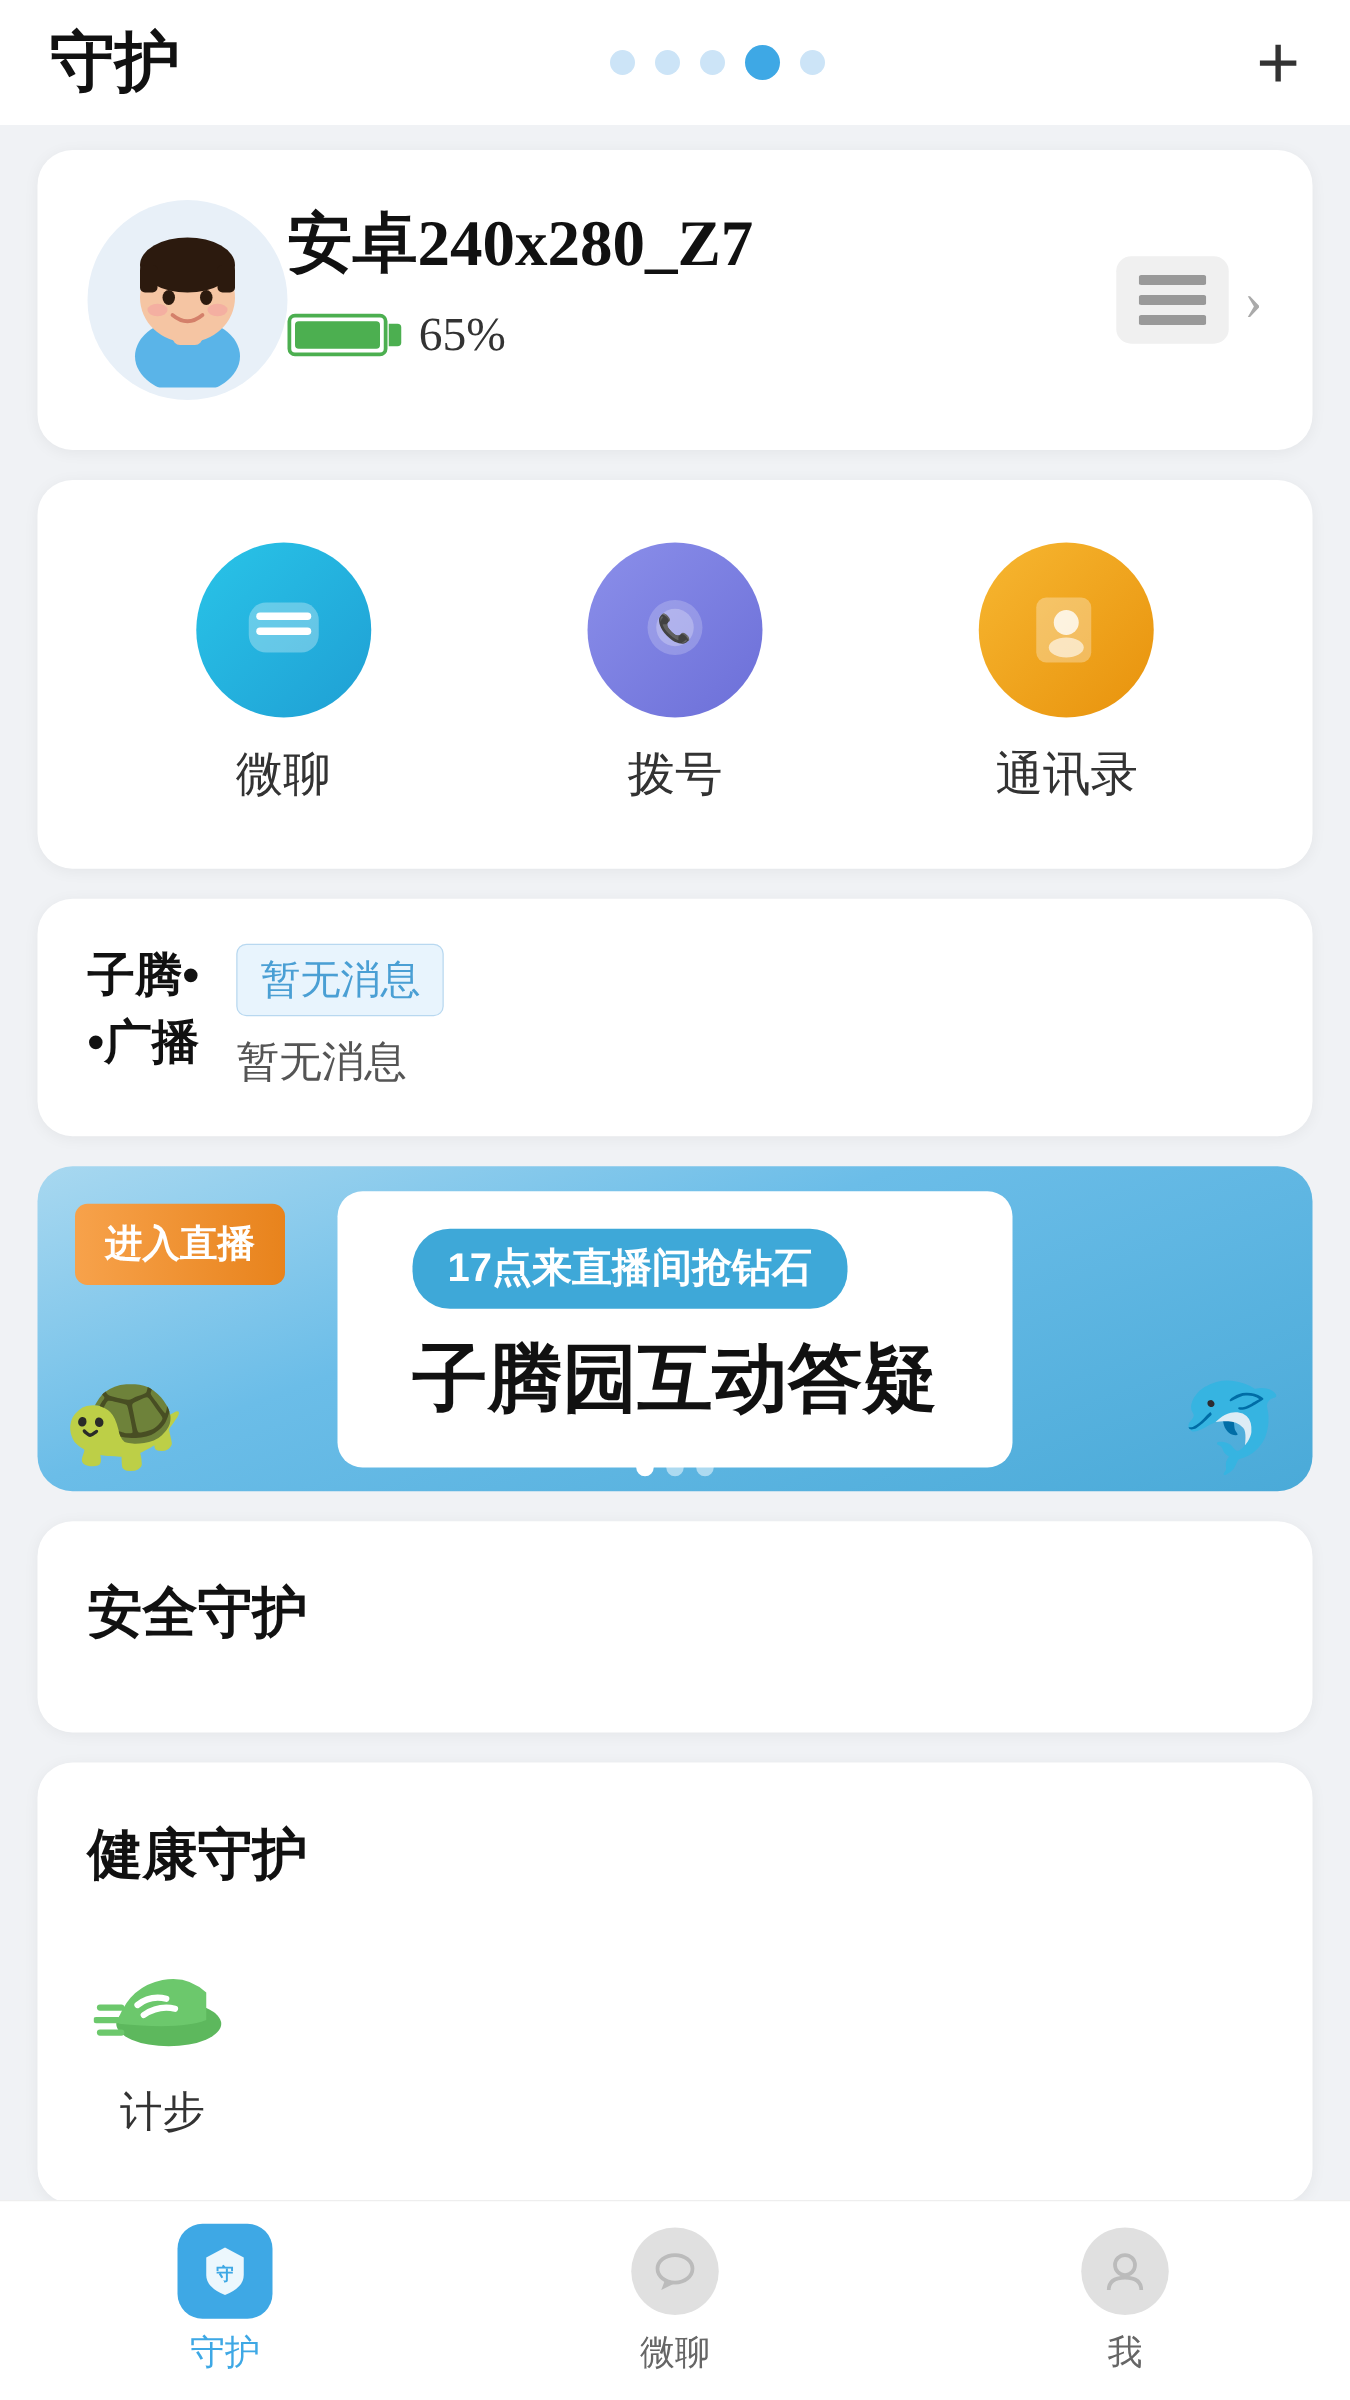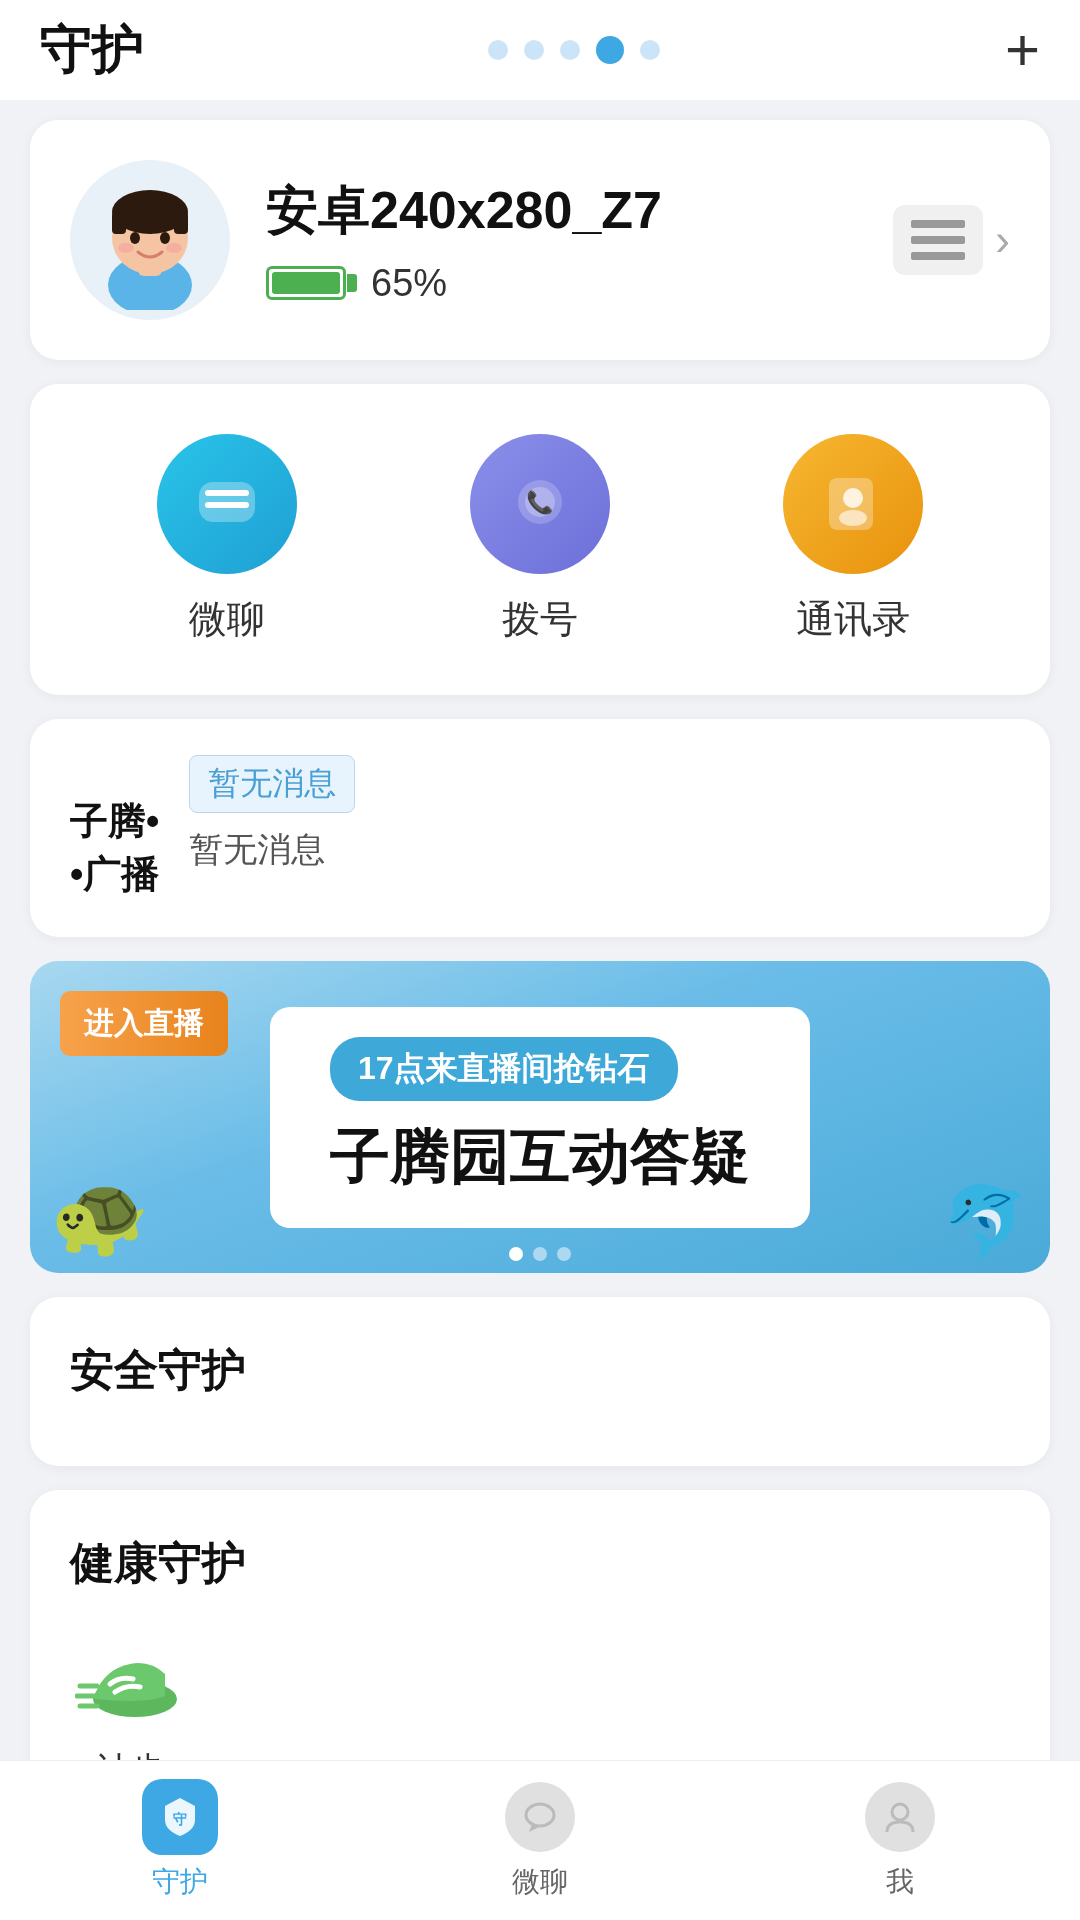--- a/index.html
+++ b/index.html
@@ -61,22 +61,21 @@
     .card {
       background: #fff;
       border-radius: 28px;
       padding: 40px;
       box-shadow: 0 2px 12px rgba(0,0,0,0.05);
     }
 
     
     .profile-card {
       display: flex;
-      align-items: center;
-      gap: 36px;
+      font-family: Liberation Serif, serif;
     }
     .avatar-wrap {
       width: 160px;
       height: 160px;
       border-radius: 50%;
       background: #e8f0f8;
       overflow: hidden;
       flex-shrink: 0;
       display: flex;
       align-items: center;
@@ -188,21 +187,20 @@
       align-items: flex-start;
       gap: 30px;
       padding: 36px 40px;
     }
     .broadcast-title {
       font-size: 38px;
       font-weight: bold;
       color: #111;
       line-height: 1.4;
       white-space: nowrap;
-      margin-top: 40px;
     }
     .broadcast-content {
       flex: 1;
     }
     .broadcast-badge {
       display: inline-block;
       background: #e8f4fd;
       color: #4a9fd4;
       font-size: 32px;
       padding: 6px 18px;
@@ -213,21 +211,21 @@
     .broadcast-text {
       font-size: 34px;
       color: #555;
     }
 
     
     .banner-card {
       border-radius: 28px;
       overflow: hidden;
       background: linear-gradient(160deg, #a8d8f0 0%, #6bbde8 40%, #4aaad8 100%);
-      height: 312px;
+      height: 260px;
       position: relative;
       display: flex;
       align-items: center;
       justify-content: center;
     }
     .banner-enter-btn {
       position: absolute;
       left: 30px;
       top: 30px;
       background: linear-gradient(90deg, #f7a24b, #e8831c);

